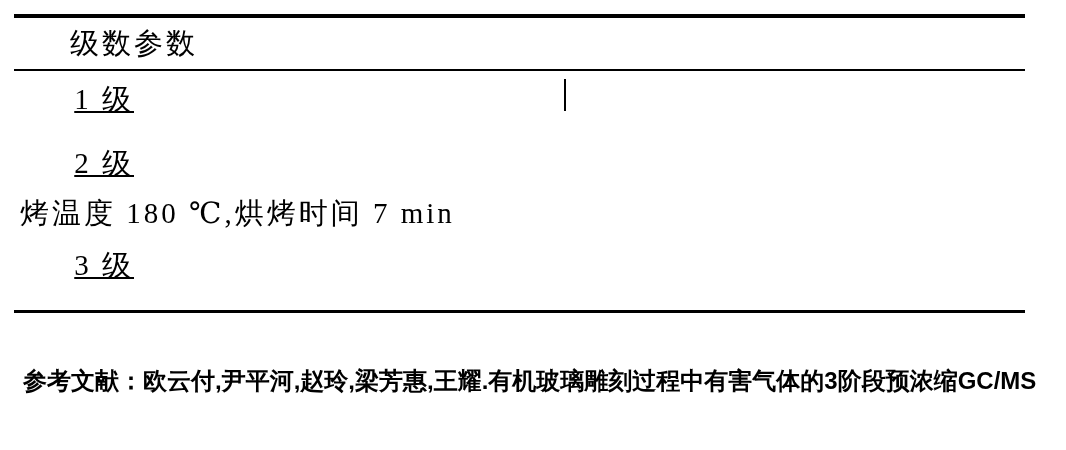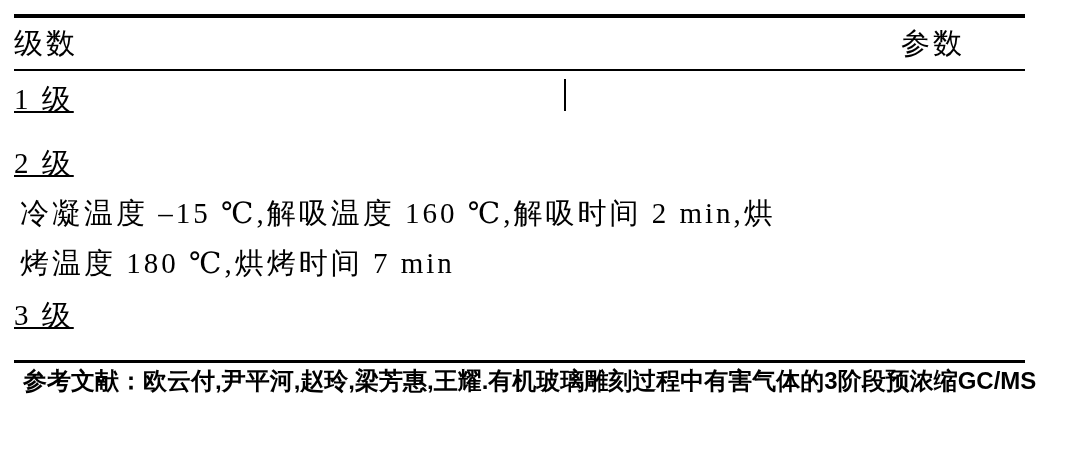--- a/index.html
+++ b/index.html
@@ -22,28 +22,28 @@
     display:flex;
     height:51px;
     align-items:center;
     border-bottom:2px solid #000;
     font-size:29px;
     letter-spacing:3px;
   }
   .col-level{
     width:120px;
     flex:none;
-    text-align:left;
+    text-align:right;
   }
   .col-params{
     flex:1;
     min-width:0;
   }
   .thead .col-params{
-    text-align:right;
+    text-align:left;
     padding-right:60px;
   }
   .trow{
     display:flex;
     font-size:29px;
     letter-spacing:3px;
     line-height:50px;
   }
   .trow .col-level{line-height:50px;text-decoration:underline;}
   .row1{padding-top:3px;}
@@ -81,21 +81,20 @@
     <div class="col-params">参数</div>
   </div>
 
   <div class="trow row1">
     <div class="col-level">1 级</div>
   </div>
 
   <div class="trow row2">
     <div class="col-level">2 级</div>
     <div class="col-params">
-      <div class="param-line">冷凝温度 –15 ℃,解吸温度 160 ℃,解吸时间 2 min,烘</div>
       <div class="param-line">烤温度 180 ℃,烘烤时间 7 min</div>
     </div>
   </div>
 
   <div class="trow row3">
     <div class="col-level">3 级</div>
   </div>
 
 </div>
 

